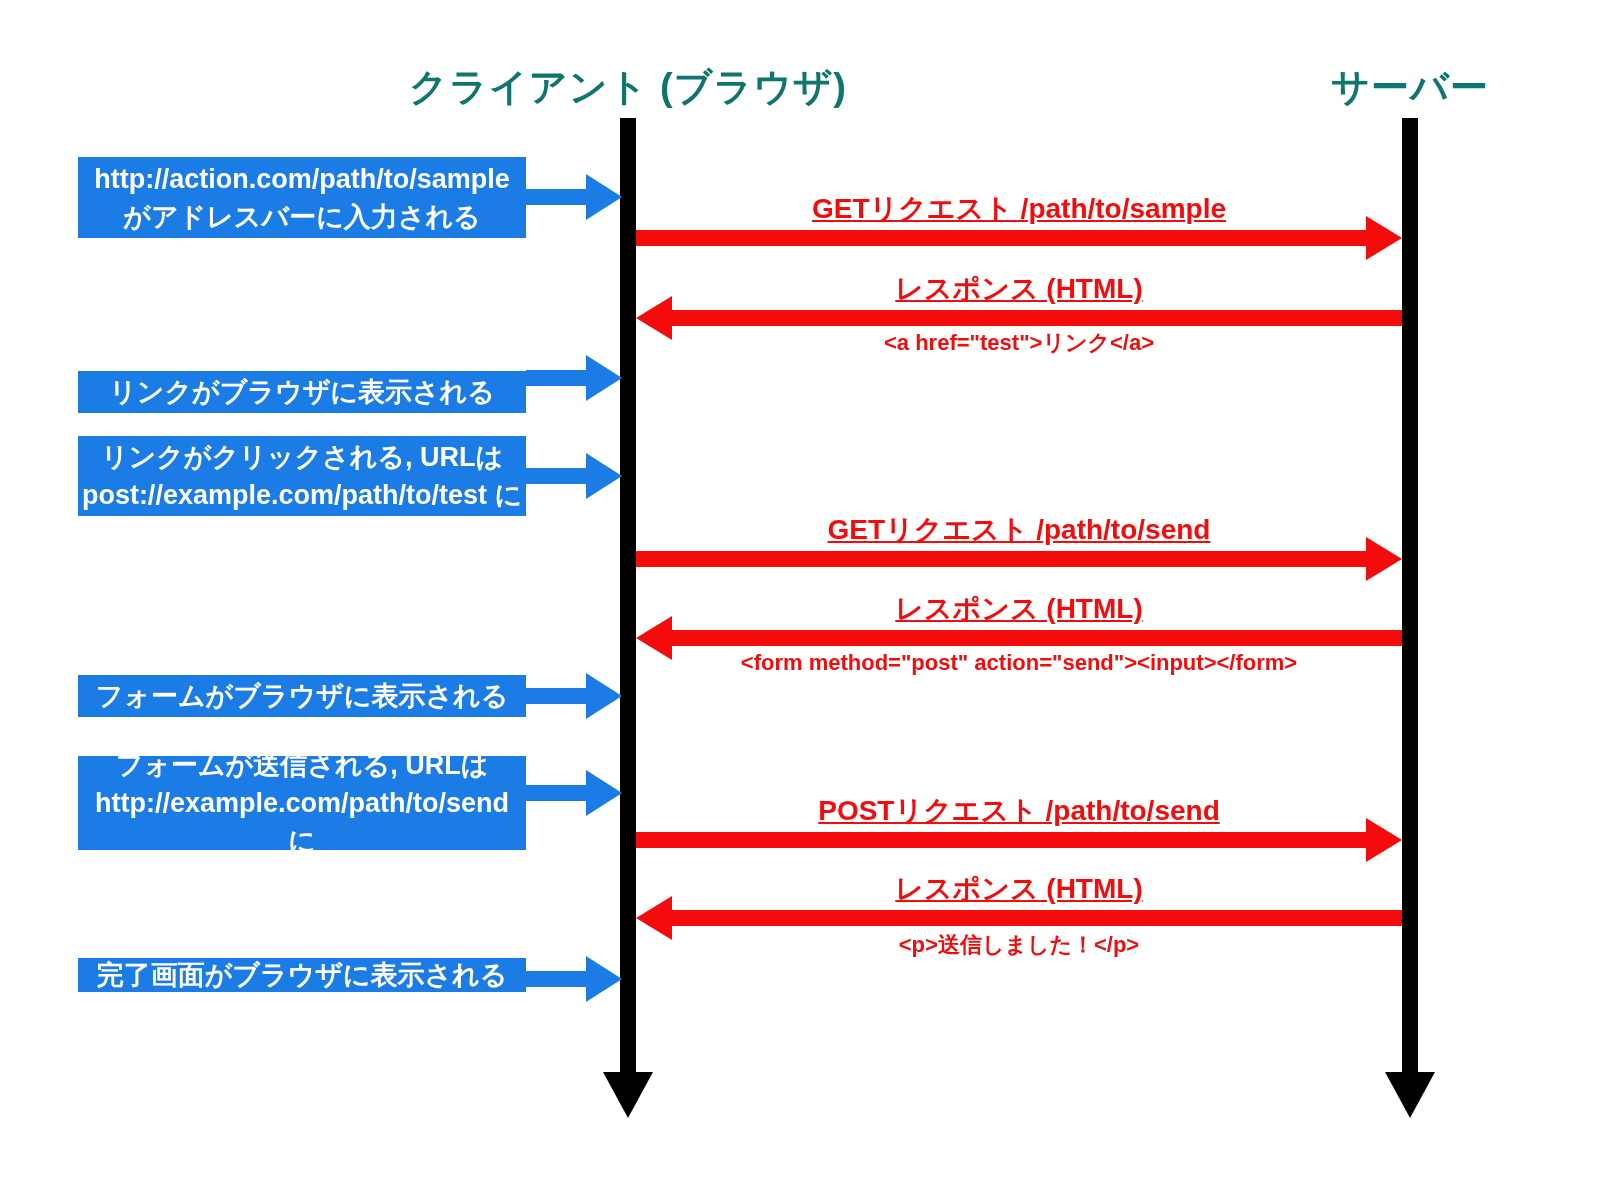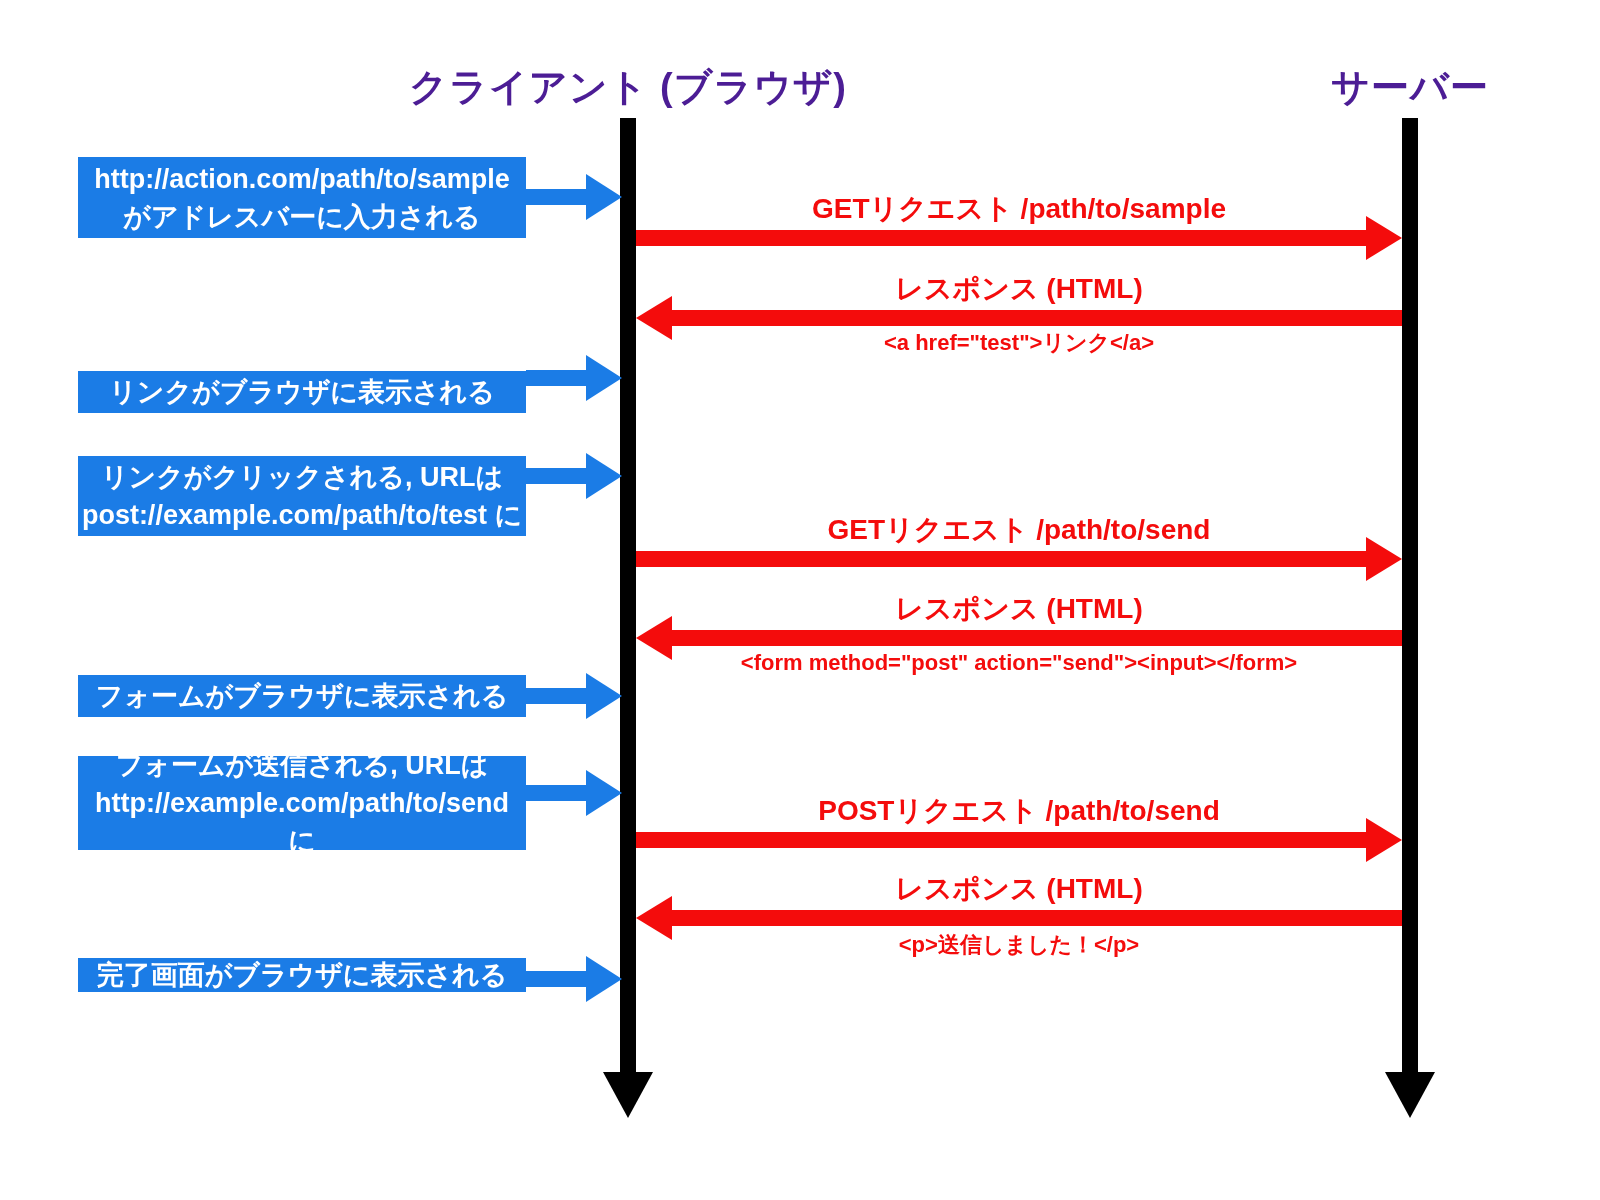--- a/index.html
+++ b/index.html
@@ -13,21 +13,21 @@
     overflow: hidden;
   }
 
   
   .title {
     position: absolute;
     top: 62px;
     width: 500px;
     text-align: center;
     font-size: 38px;
-    color: #4c1d95;
+    color: #0f766e;
     letter-spacing: 1px;
   }
   .title.client { left: 378px; }
   .title.server { left: 1160px; }
 
   
   .lifeline {
     position: absolute;
     top: 118px;
     width: 16px;
@@ -80,20 +80,21 @@
 
   
   .msg-label {
     position: absolute;
     left: 636px;
     width: 766px;
     text-align: center;
     color: var(--red, #f40c0c);
     font-size: 28px;
     line-height: 34px;
+    text-decoration: underline;
   }
   .msg-sublabel {
     position: absolute;
     left: 636px;
     width: 766px;
     text-align: center;
     color: var(--red, #f40c0c);
     font-size: 22px;
     line-height: 26px;
   }
@@ -132,21 +133,21 @@
   </div>
   <div class="event-shaft" style="top:189px;"></div>
   <div class="event-head" style="top:174px;"></div>
 
   <div class="event-box" style="top:371px;height:42px;">
     <div>リンクがブラウザに表示される</div>
   </div>
   <div class="event-shaft" style="top:370px;"></div>
   <div class="event-head" style="top:355px;"></div>
 
-  <div class="event-box" style="top:436px;height:80px;margin-top:20px;">
+  <div class="event-box" style="top:436px;height:80px;">
     <div>リンクがクリックされる, URLは</div>
     <div>post://example.com/path/to/test に</div>
   </div>
   <div class="event-shaft" style="top:468px;"></div>
   <div class="event-head" style="top:453px;"></div>
 
   <div class="event-box" style="top:675px;height:42px;">
     <div>フォームがブラウザに表示される</div>
   </div>
   <div class="event-shaft" style="top:688px;"></div>

